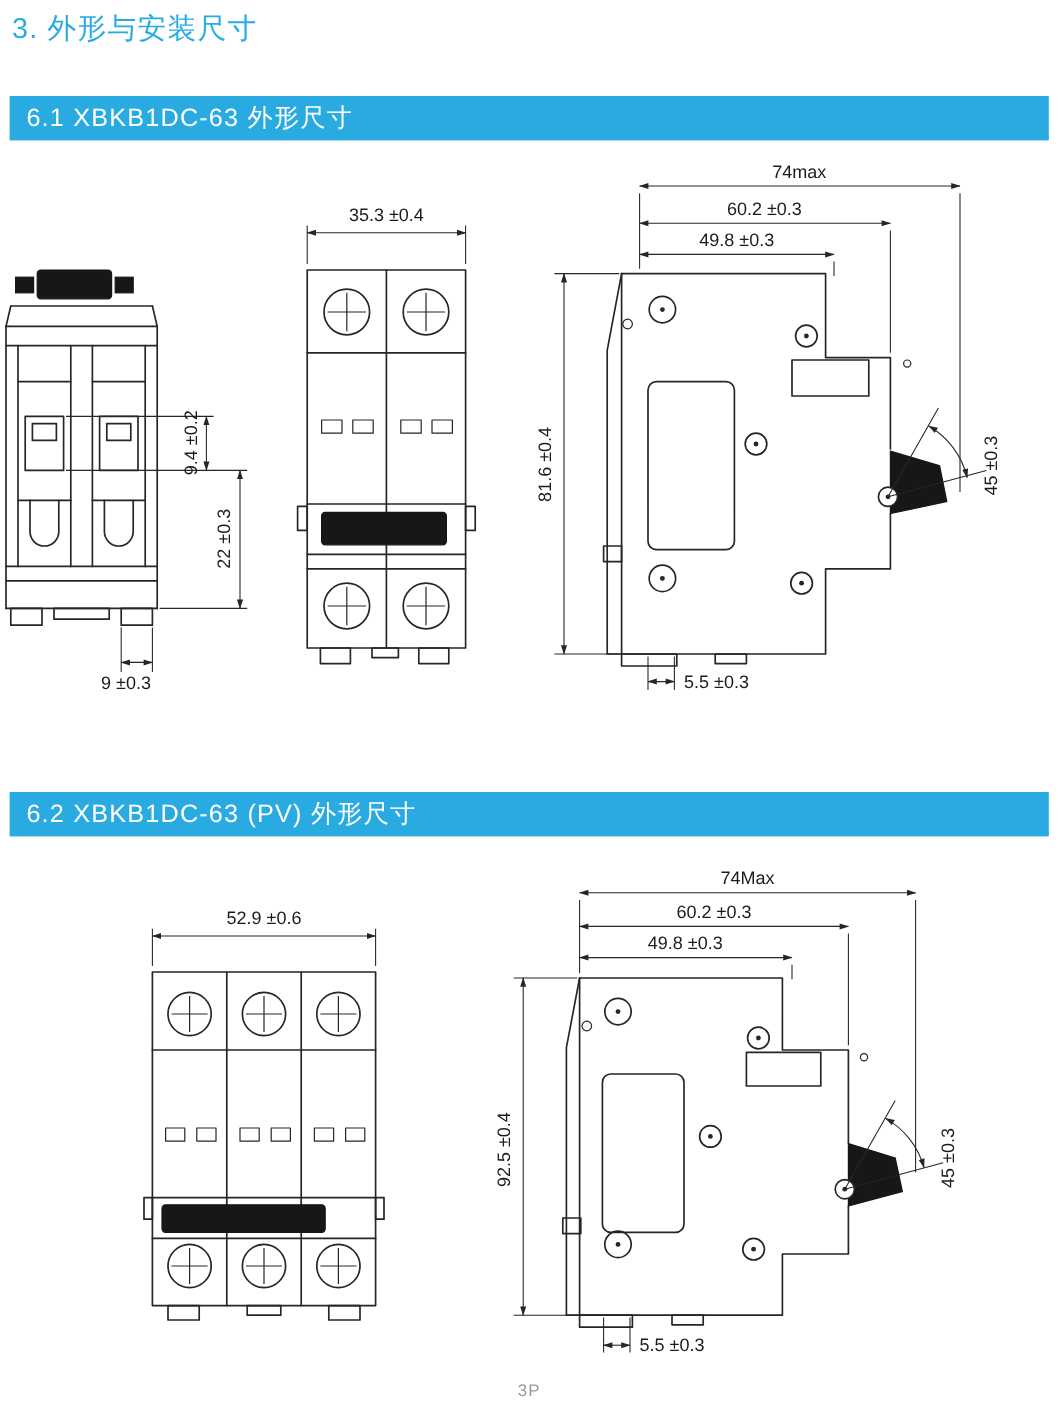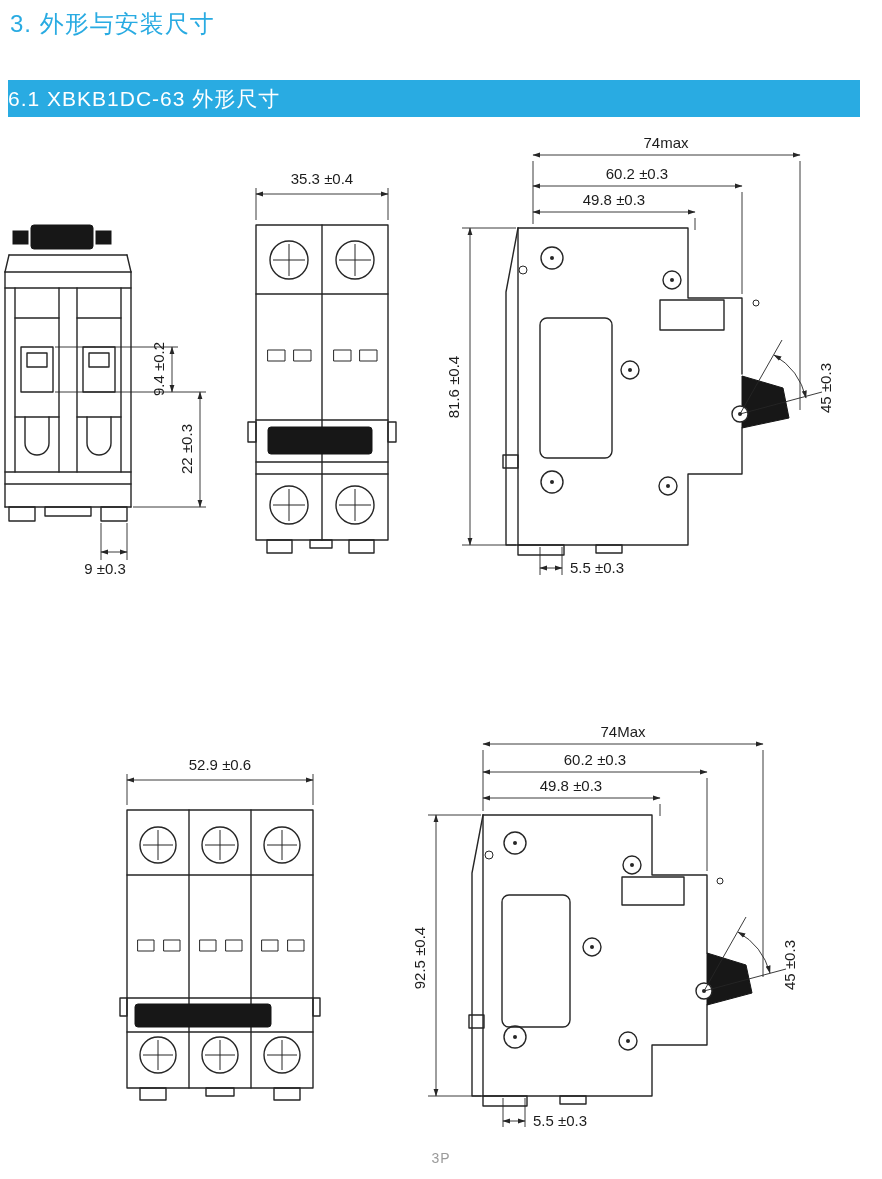--- a/index.html
+++ b/index.html
@@ -7,21 +7,21 @@
     position:relative; width:882px; height:1179px; background:#ffffff;
     font-family:"Liberation Sans","DejaVu Sans",sans-serif; overflow:hidden;
   }
   .page-title {
     position:absolute; top:8px; left:10px;
     font-size:24px; font-weight:500; color:#29abe2; letter-spacing:1px;
   }
   .section-banner {
     position:absolute; left:8px; width:852px; height:37px;
     background:#29abe2; color:#ffffff; font-size:21px; line-height:37px;
-    letter-spacing:1px;
+    padding-left:14px; letter-spacing:1px;
   }
   .banner-1 { top:80px; }
   .banner-2 { top:660px; }
   .drawing { position:absolute; left:0; }
   .footer {
     position:absolute; top:1150px; left:0; width:100%;
     text-align:center; font-size:14px; color:#9a9a9a; letter-spacing:1px;
   }
   
   .ln   { fill:none; stroke:#262626; stroke-width:1.4; stroke-linejoin:round; stroke-linecap:round; }
@@ -182,20 +182,23 @@
         <text class="dtext" text-anchor="middle" transform="rotate(-90 459 265)" x="459" y="265">81.6 ±0.4</text>
       </g>
       <g>
         <path class="dim" d="M540 425 V453 M562 425 V453"></path>
         <line class="dim" x1="540" y1="446" x2="562" y2="446" marker-start="url(#a1)" marker-end="url(#a1)"></line>
         <text class="dtext" text-anchor="start" x="570" y="451">5.5 ±0.3</text>
       </g>
     </g>
   </svg>
 
+  <div class="section-banner banner-2">
+    <span>6.2 XBKB1DC-63 (PV) 外形尺寸</span>
+  </div>
 
   <svg class="drawing" style="top:715px" width="882" height="430" viewBox="0 0 882 430">
     <defs>
       <marker id="a2" viewBox="0 0 10 8" refX="9.3" refY="4" markerWidth="9" markerHeight="7" orient="auto-start-reverse">
         <path d="M0 0.8 L10 4 L0 7.2 Z" fill="#262626"></path>
       </marker>
     </defs>
 
     <g>
       <g>

